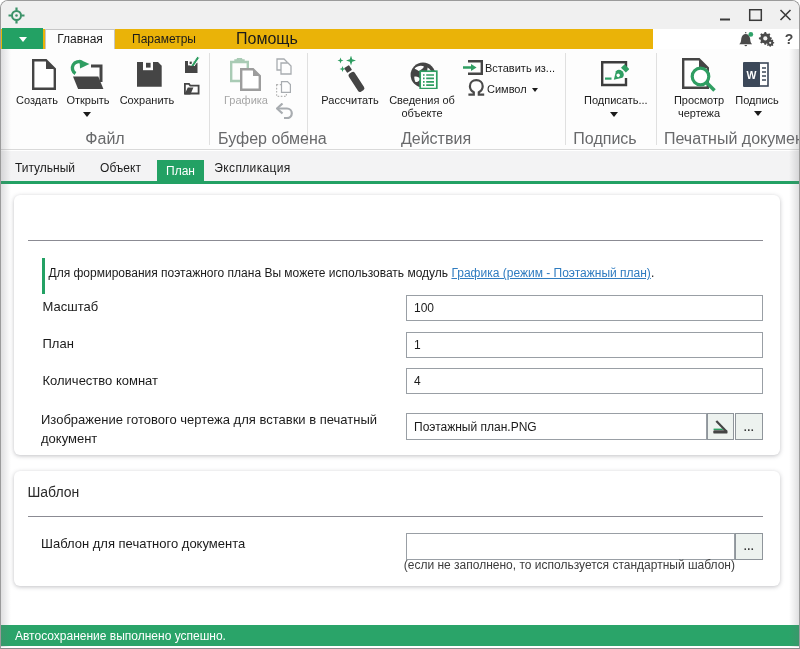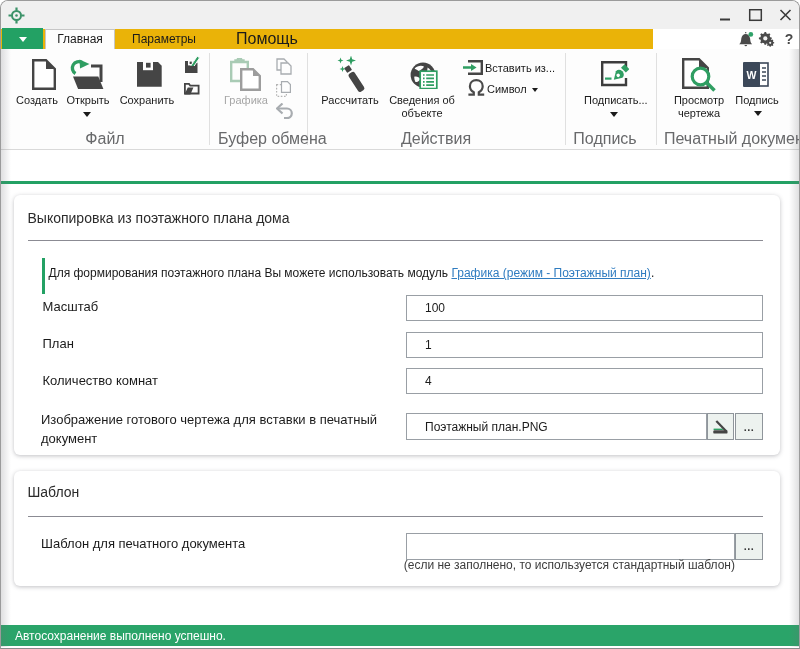--- a/index.html
+++ b/index.html
@@ -15,21 +15,21 @@
 .glabel{position:absolute;top:81px;font-size:16px;color:#68696b;text-align:center;white-space:nowrap;}
 .blabel{position:absolute;top:45px;font-size:11px;color:#1b1b1b;text-align:center;white-space:nowrap;}
 .doctabs{position:absolute;left:0;top:150px;width:798px;height:31px;background:#f3f3f4;}
 .dtab{position:absolute;top:10px;font-size:12px;color:#1b1b1b;text-align:center;white-space:nowrap;}
 .greenline{position:absolute;left:0;top:180px;width:798px;height:2.6px;background:#23a164;}
 .content{position:absolute;left:0;top:184px;width:798px;height:441px;background:#fff;}
 .card{position:absolute;left:13px;width:766px;background:#fff;border-radius:6px;box-shadow:0 1px 4px rgba(90,90,100,0.38);}
 .card h3{margin:0;font-size:14px;font-weight:normal;color:#2b2b2b;}
 .hsep{position:absolute;left:13.5px;width:735px;height:1px;background:#8b8b93;}
 .flabel{position:absolute;font-size:13px;color:#1b1b1b;}
-.finput{position:absolute;border:1px solid #999fa5;background:#fff;font-size:12px;color:#1b1b1b;padding:0 0 0 18px;display:flex;align-items:center;}
+.finput{position:absolute;border:1px solid #999fa5;background:#fff;font-size:12px;color:#1b1b1b;padding:0 0 0 7px;display:flex;align-items:center;}
 .fbtn{position:absolute;border:1px solid #8f959b;background:#edf2ef;display:flex;align-items:center;justify-content:center;}
 .statusbar{position:absolute;left:0;top:624px;width:798px;height:21px;background:#2aa469;color:#fff;font-size:12px;display:flex;align-items:center;padding-left:14px;}
 .edgeL{position:absolute;left:0;top:48px;width:10px;height:598px;background:linear-gradient(to right,rgba(110,110,115,0.22),rgba(110,110,115,0));z-index:50;pointer-events:none;}
 .edgeR{position:absolute;right:0;top:48px;width:10px;height:598px;background:linear-gradient(to left,rgba(110,110,115,0.22),rgba(110,110,115,0));z-index:50;pointer-events:none;}
 .tri-dn{width:0;height:0;border-left:4px solid transparent;border-right:4px solid transparent;border-top:5px solid #3b3b3b;}
 </style>
 </head>
 <body>
 <div class="win">
 
@@ -220,25 +220,30 @@
           <line x1="19" y1="15" x2="23" y2="15"></line>
           <line x1="19" y1="19" x2="23" y2="19"></line>
       </g>
       <rect x="0" y="1" width="17" height="25" rx="1" fill="#3c4859"></rect>
       <text x="8.4" y="17.5" font-size="10.5" font-weight="bold" fill="#fff" text-anchor="middle" font-family="Liberation Sans">W</text>
     </svg>
     <div class="blabel" style="left:726px;width:60px;">Подпись</div>
     <div class="abs tri-dn" style="left:753px;top:62px;border-top-color:#1b1b1b;"></div>
   </div>
 
+  <div class="doctabs">
+    <div class="dtab" style="left:8px;width:72px;">Титульный</div>
+    <div class="dtab" style="left:91px;width:57px;">Объект</div>
+    <div class="abs" style="left:156px;top:8.5px;width:47px;height:22px;background:#23a164;color:#fff;font-size:12px;text-align:center;line-height:22px;">План</div>
+    <div class="dtab" style="left:212px;width:79px;letter-spacing:0.35px;">Экспликация</div>
+  </div>
   <div class="greenline"></div>
 
   <div class="content">
     <div class="card" style="top:10px;height:260px;">
-      <h3 style="position:absolute;left:13.5px;top:15px;">Выкопировка из поэтажного плана дома</h3>
       <div class="hsep" style="top:45px;"></div>
       <div class="abs" style="left:28px;top:63px;width:3px;height:36px;background:#23a164;"></div>
       <div class="abs" style="left:34.5px;top:71px;font-size:12px;color:#1b1b1b;white-space:nowrap;">Для формирования поэтажного плана Вы можете использовать модуль <a style="color:#2f7cc0;text-decoration:underline;">Графика (режим - Поэтажный план)</a>.</div>
       <div class="flabel" style="left:28.5px;top:104px;">Масштаб</div>
       <div class="finput" style="left:392px;top:100px;width:357px;height:26px;">100</div>
       <div class="flabel" style="left:28.5px;top:141px;">План</div>
       <div class="finput" style="left:392px;top:137px;width:357px;height:26px;">1</div>
       <div class="flabel" style="left:28.5px;top:178px;">Количество комнат</div>
       <div class="finput" style="left:392px;top:173px;width:357px;height:26px;">4</div>
       <div class="flabel" style="left:27px;top:215px;width:360px;line-height:19px;">Изображение готового чертежа для вставки в печатный документ</div>

